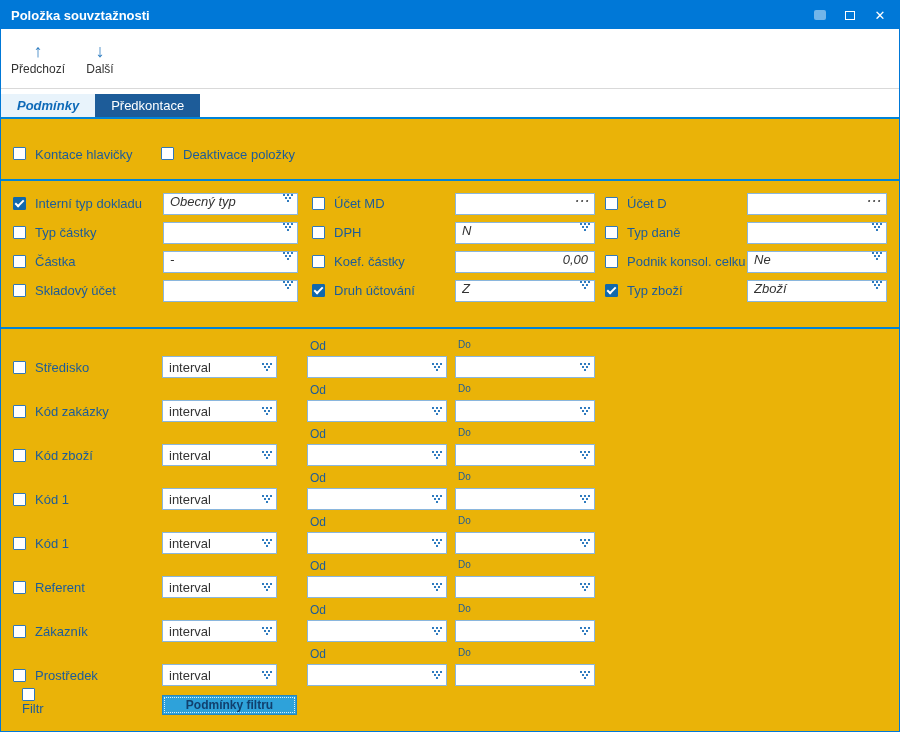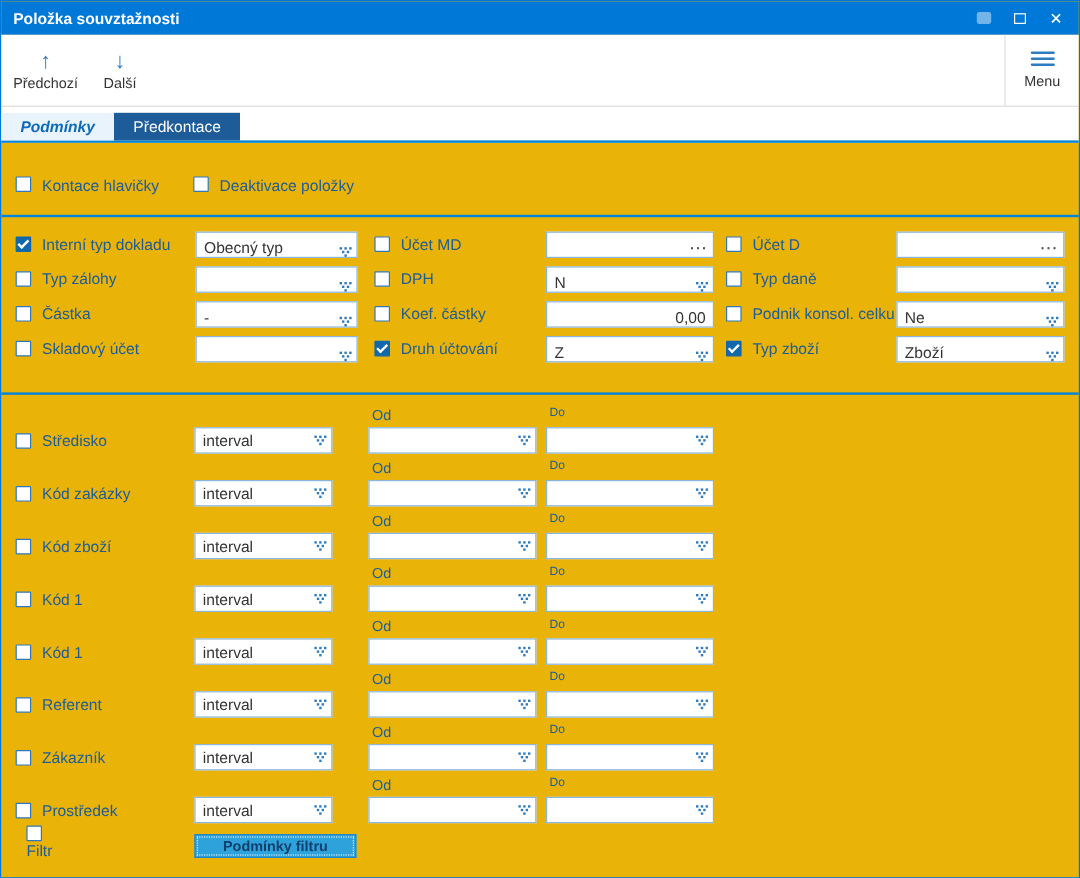--- a/index.html
+++ b/index.html
@@ -43,21 +43,21 @@
   .chk-item.w1 { width:148px; }
 
   
   .fieldgrid { height:146px; padding:8px 12px 0; }
   .frow { height:29px; display:flex; align-items:center; }
   .cell { display:flex; align-items:center; height:22px; }
   .cell .lbl { flex:1; overflow:hidden; }
   .cell.c1 { width:299px; padding-right:14px; }
   .cell.c2 { width:293px; padding-right:10px; }
   .cell.c3 { width:282px; padding-right:0; }
-  .ctrl { height:22px; border:1px solid #8ab6dd; background:#fff; display:flex; align-items:flex-end; padding:0 4px 0 6px; flex:none; }
+  .ctrl { height:22px; border:1px solid #8ab6dd; background:#fff; display:flex; align-items:flex-start; padding:0 4px 0 6px; flex:none;font-style:italic; }
   .c1 .ctrl { width:135px; }
   .c2 .ctrl, .c3 .ctrl { width:140px; }
   .cval { flex:1; font-size:13px; color:#333; white-space:nowrap; overflow:hidden; }
   .numfield .cval { text-align:right; padding-right:2px; }
   .cicon { position:relative; width:10px; height:8px; margin-left:4px; flex:none; }
   .cicon::before { content:""; position:absolute; left:0; top:0; width:2px; height:2px; background:#2f7bbf;
     box-shadow:4px 0 0 #2f7bbf, 8px 0 0 #2f7bbf, 2px 3px 0 #2f7bbf, 6px 3px 0 #2f7bbf, 4px 6px 0 #2f7bbf; }
   .ellipsis { color:#555; font-size:12px; font-weight:bold; letter-spacing:1px; margin-left:4px; flex:none; }
 
   
@@ -97,24 +97,20 @@
 
   <div class="toolbar">
     <div class="tb-btn">
       <span class="tb-arrow">↑</span>
       <span class="tb-label">Předchozí</span>
     </div>
     <div class="tb-btn">
       <span class="tb-arrow">↓</span>
       <span class="tb-label">Další</span>
     </div>
-    <div class="tb-menu">
-      <span class="hamburger"></span>
-      <span class="tb-label">Menu</span>
-    </div>
   </div>
 
   <div class="tabs">
     <div class="tab active">Podmínky</div>
     <div class="tab inactive">Předkontace</div>
   </div>
 
   <div class="checks">
     <div class="chk-item w1">
       <span class="cb"></span>
@@ -151,21 +147,21 @@
         <span class="lbl">Účet D</span>
         <div class="ctrl">
           <span class="cval"></span>
           <span class="ellipsis">···</span>
         </div>
       </div>
     </div>
     <div class="frow">
       <div class="cell c1">
         <span class="cb"></span>
-        <span class="lbl">Typ zálohy</span>
+        <span class="lbl">Typ částky</span>
         <div class="ctrl">
           <span class="cval"></span>
           <span class="cicon"></span>
         </div>
       </div>
       <div class="cell c2">
         <span class="cb"></span>
         <span class="lbl">DPH</span>
         <div class="ctrl">
           <span class="cval">N</span>

